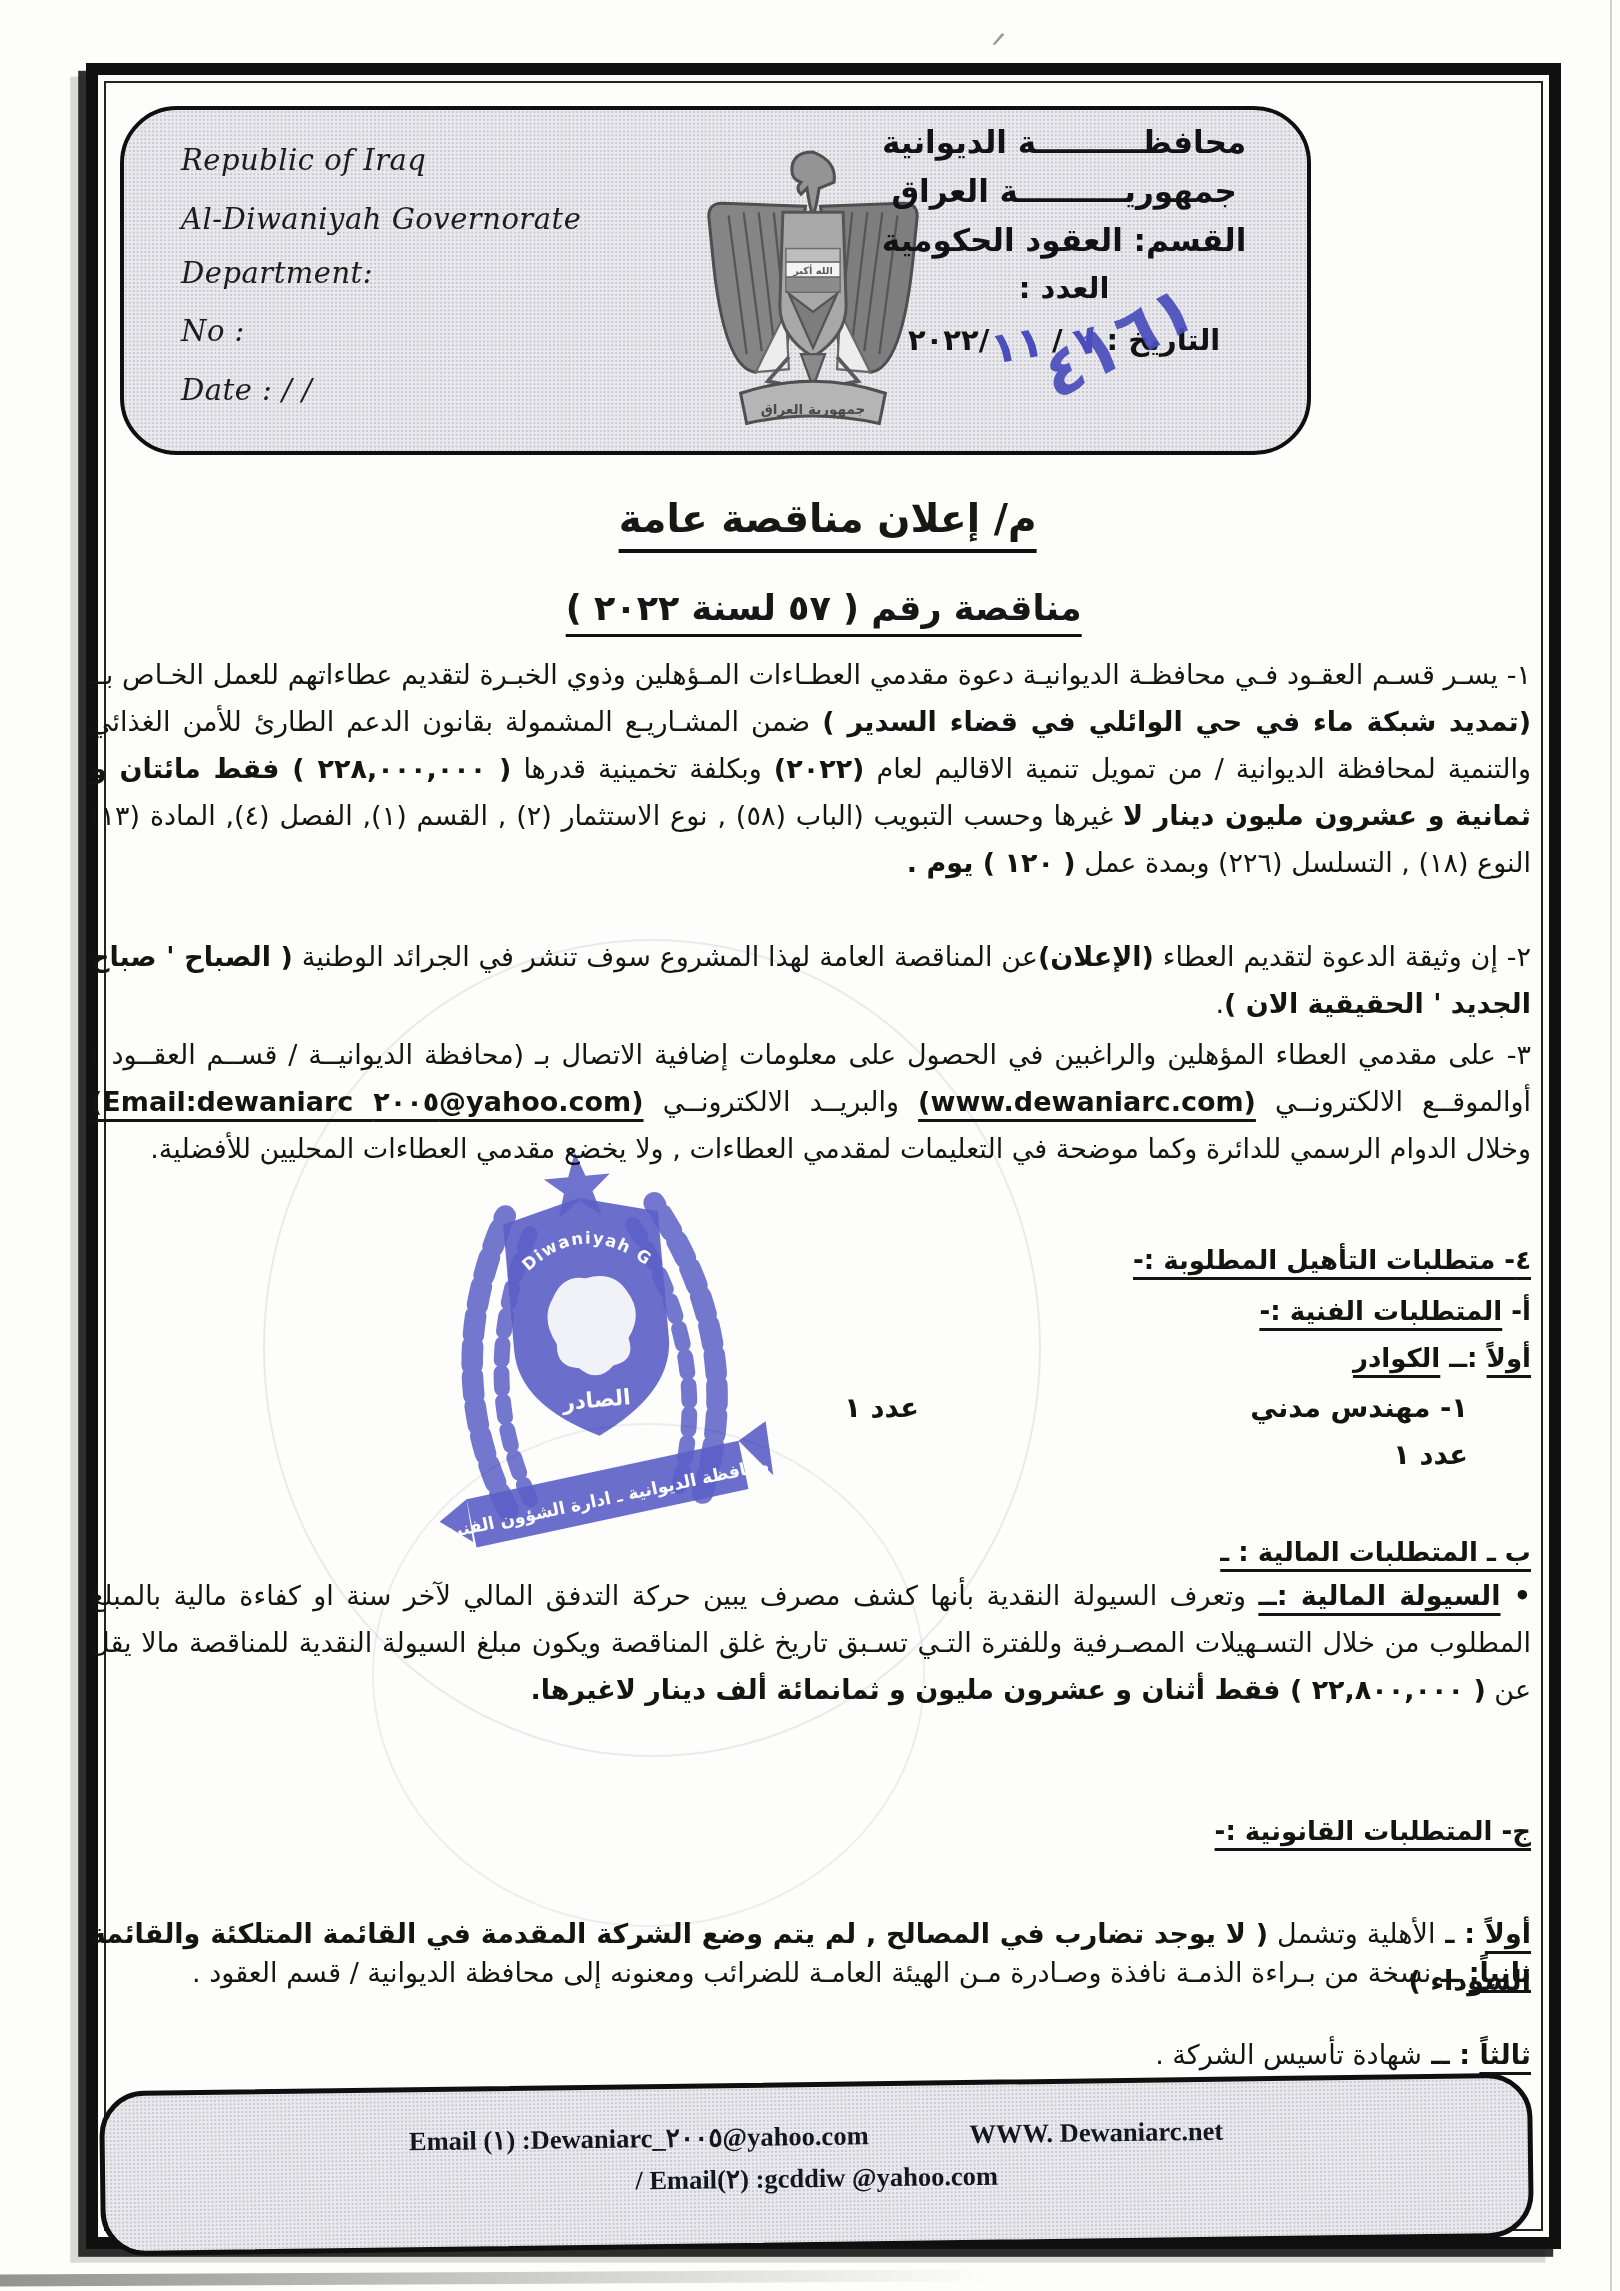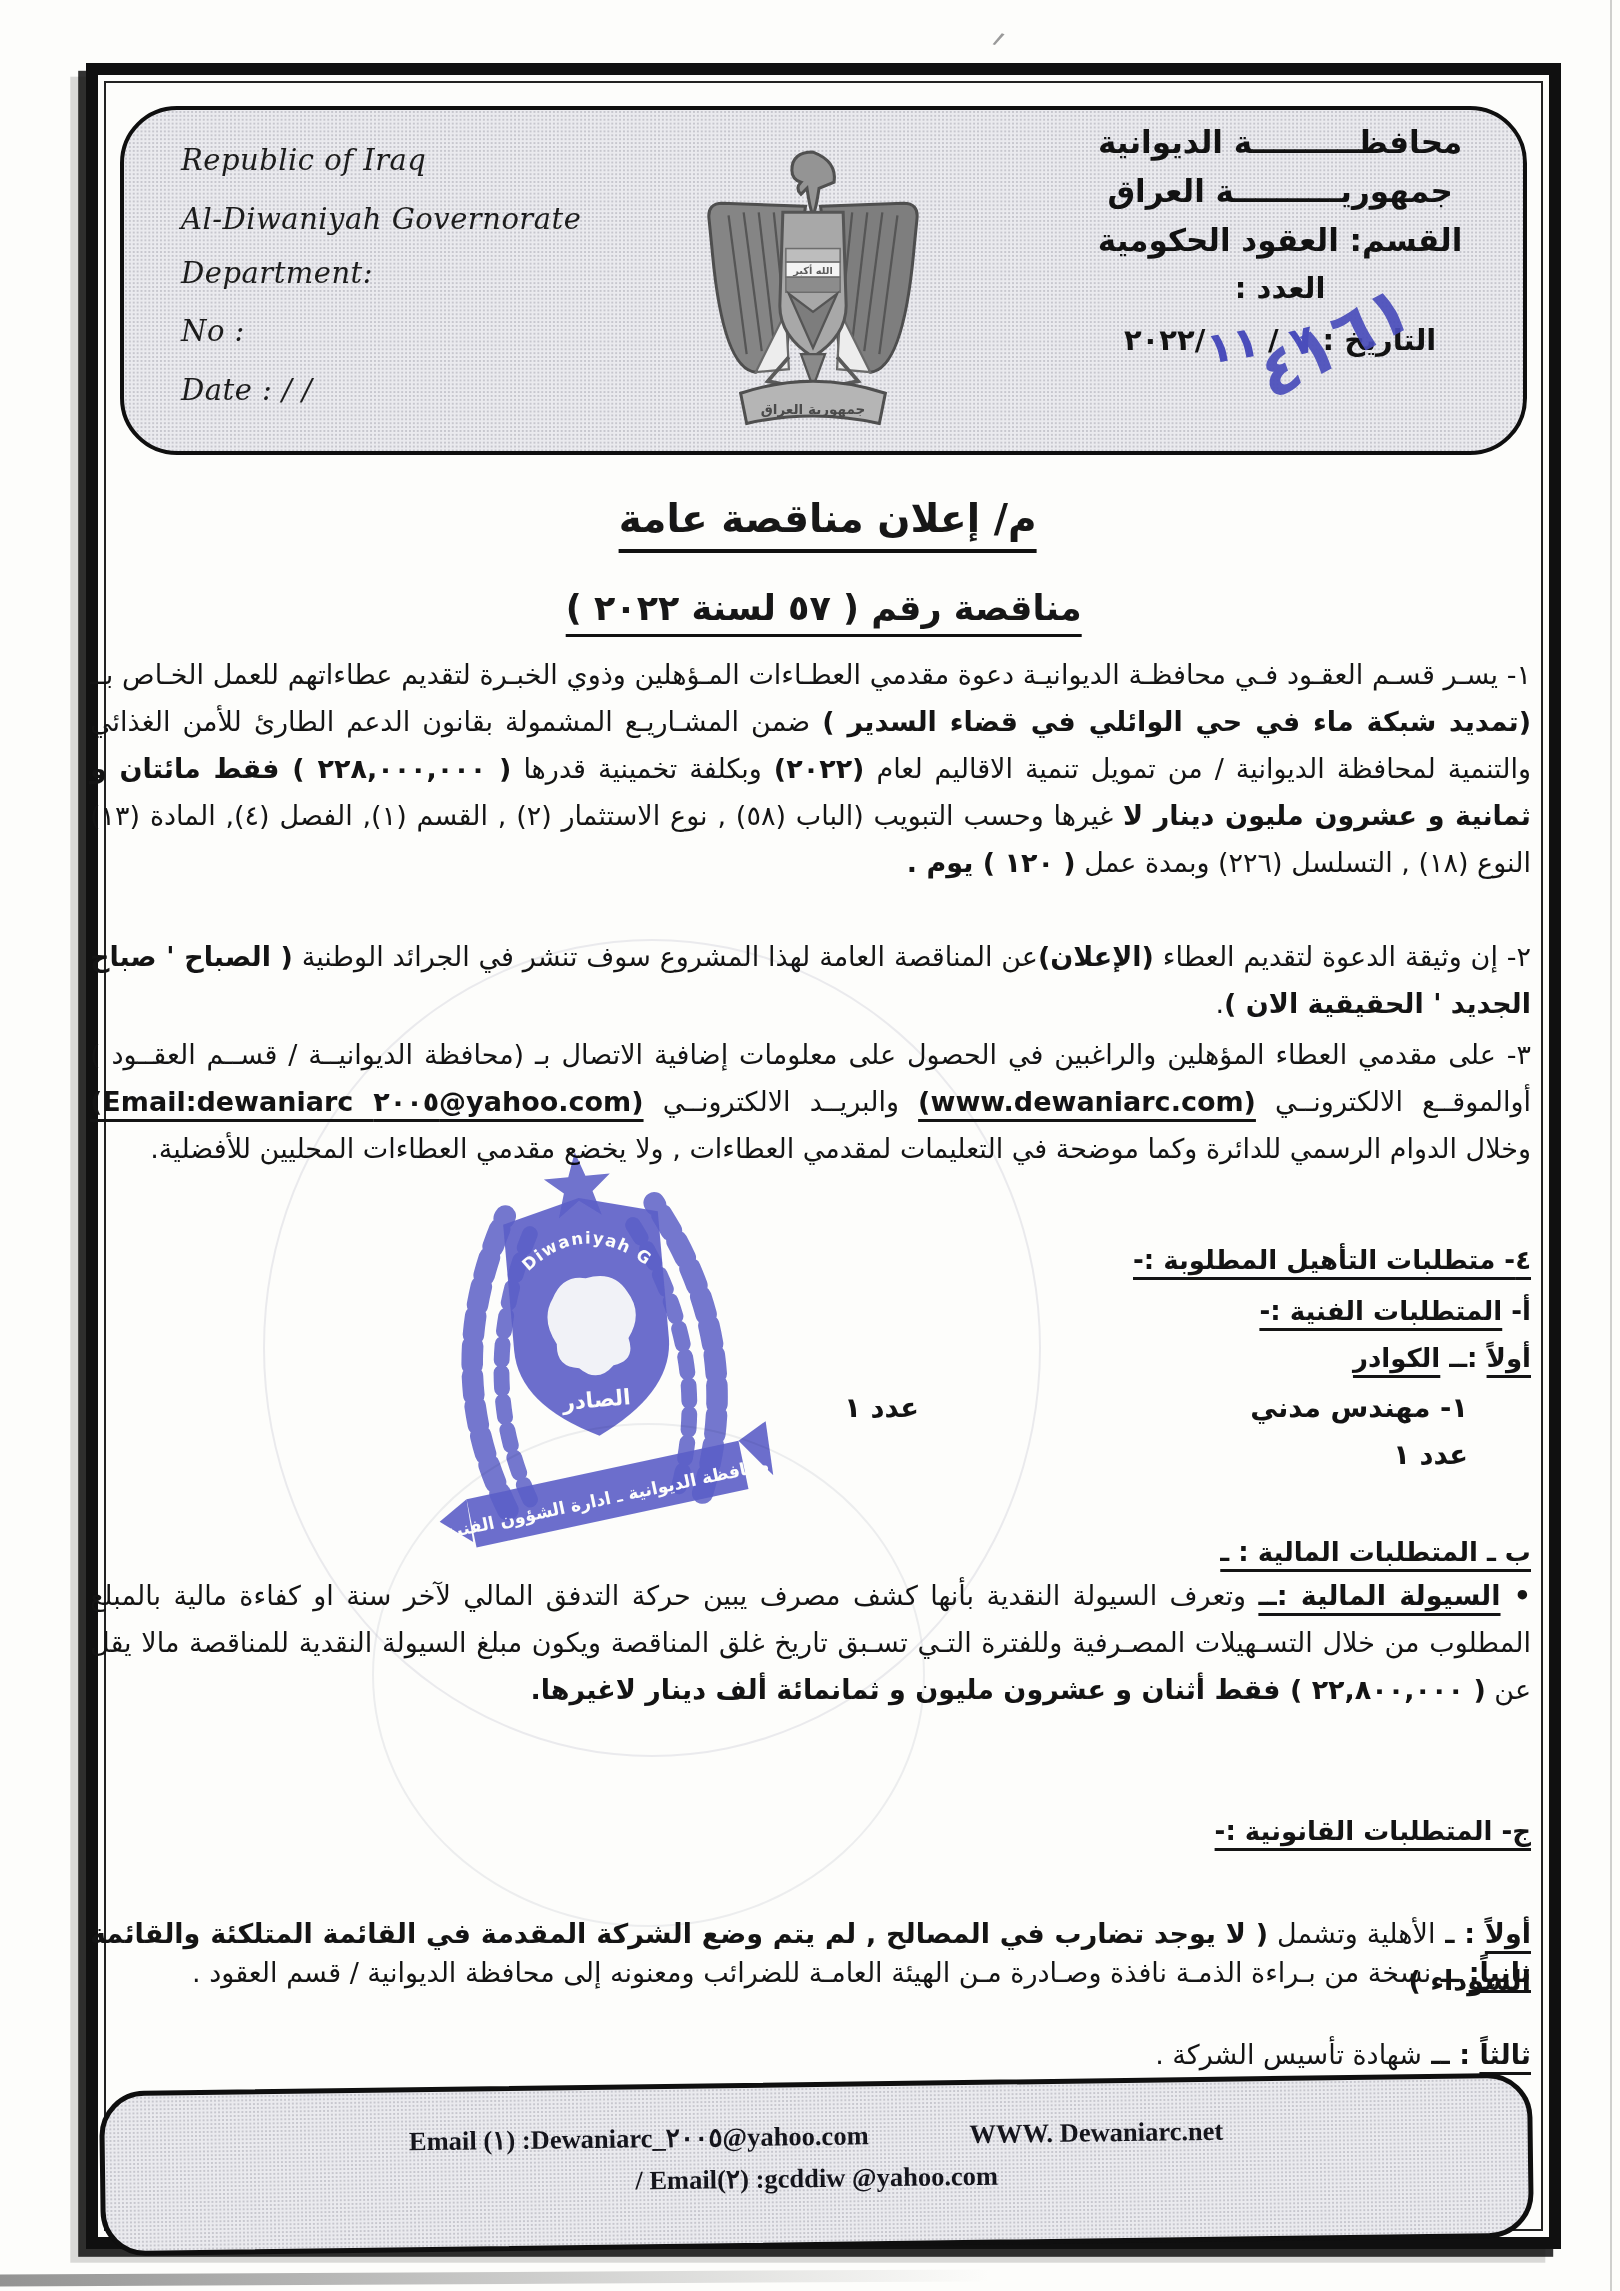--- a/index.html
+++ b/index.html
@@ -22,21 +22,21 @@
     background:transparent;
   }
   #frame-inner{position:absolute;inset:5.9px;border:2px solid #222;}
   .dotted{
     background-color:#eaeaee;
     background-image:radial-gradient(#c7c7ce 0.9px, transparent 1px);
     background-size:3.9px 3.9px;
   }
   
   #hdr{
-    position:absolute;left:120px;top:106px;width:1407px;height:349px;
+    position:absolute;left:120px;top:106px;width:1191px;height:349px;
     border:4.9px solid #0f0f0f;border-radius:57px;box-sizing:border-box;
   }
   .eng{
     position:absolute;left:57px;top:33px;
     font-family:"DejaVu Serif",serif;font-style:italic;font-size:29px;color:#1c1c1c;
   }
   .eng div{margin-bottom:24.5px;letter-spacing:0.5px;}
   .eng .gap{margin-bottom:20px;}
   .arb{
     position:absolute;right:27.4px;top:7.8px;width:431px;text-align:center;

